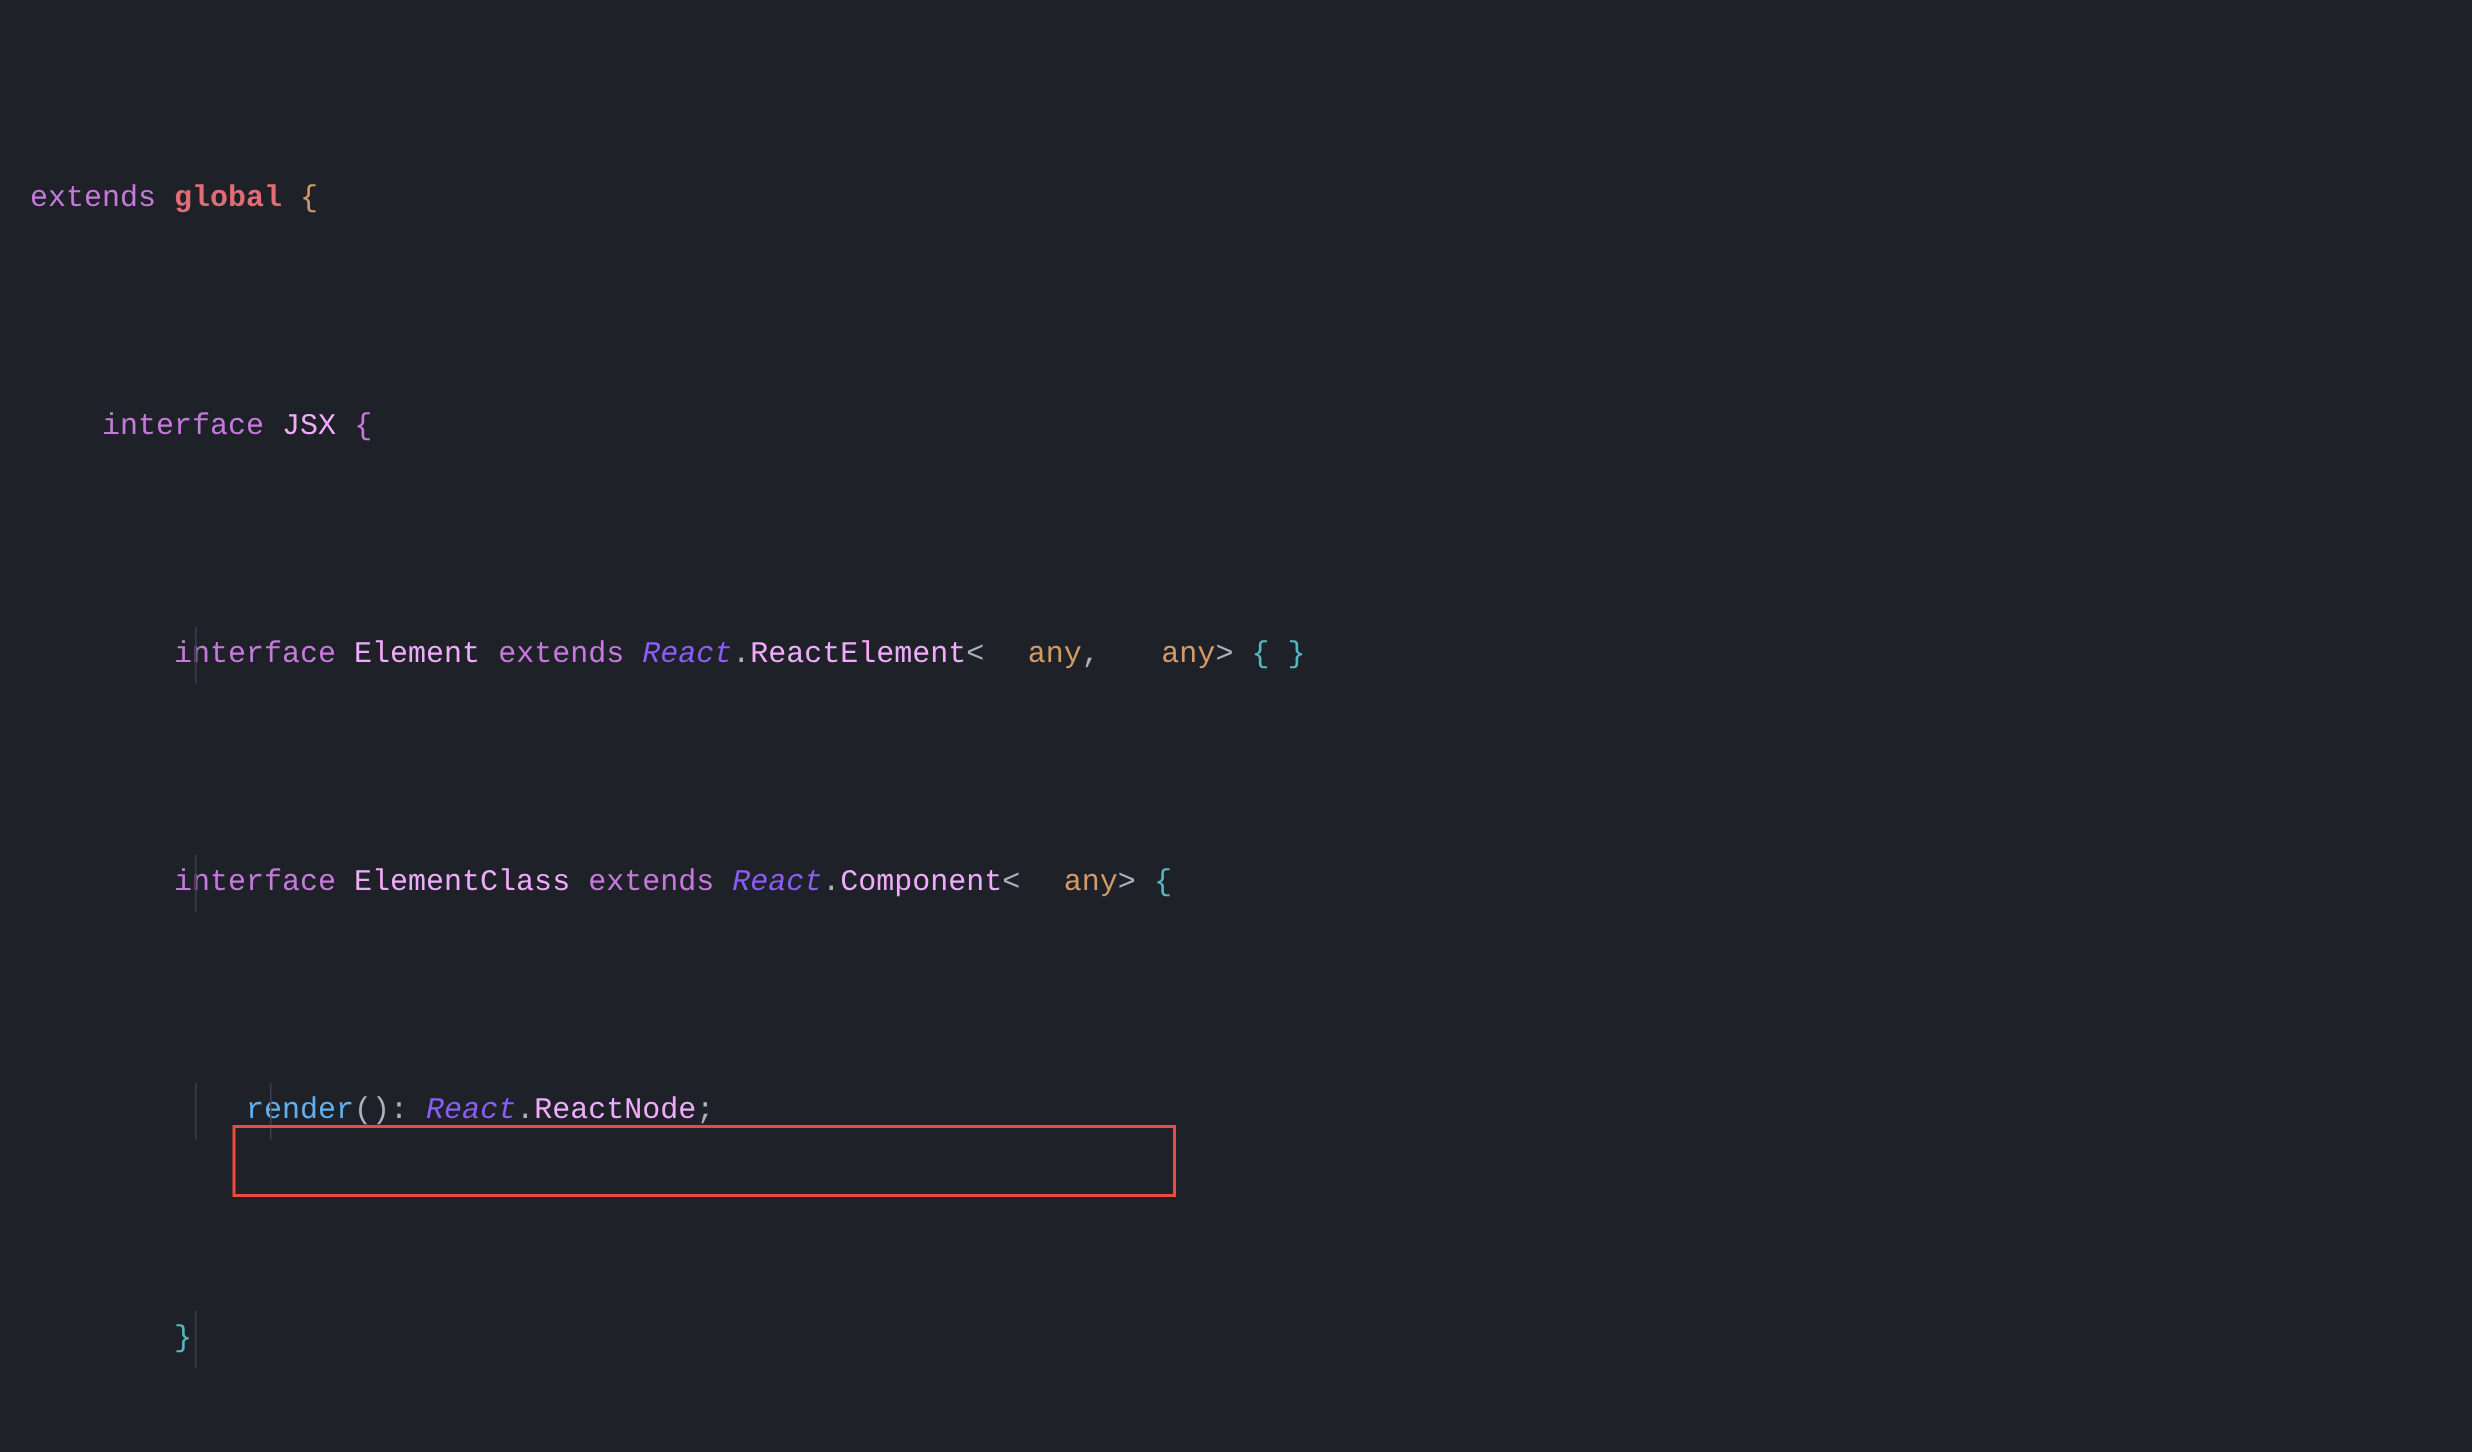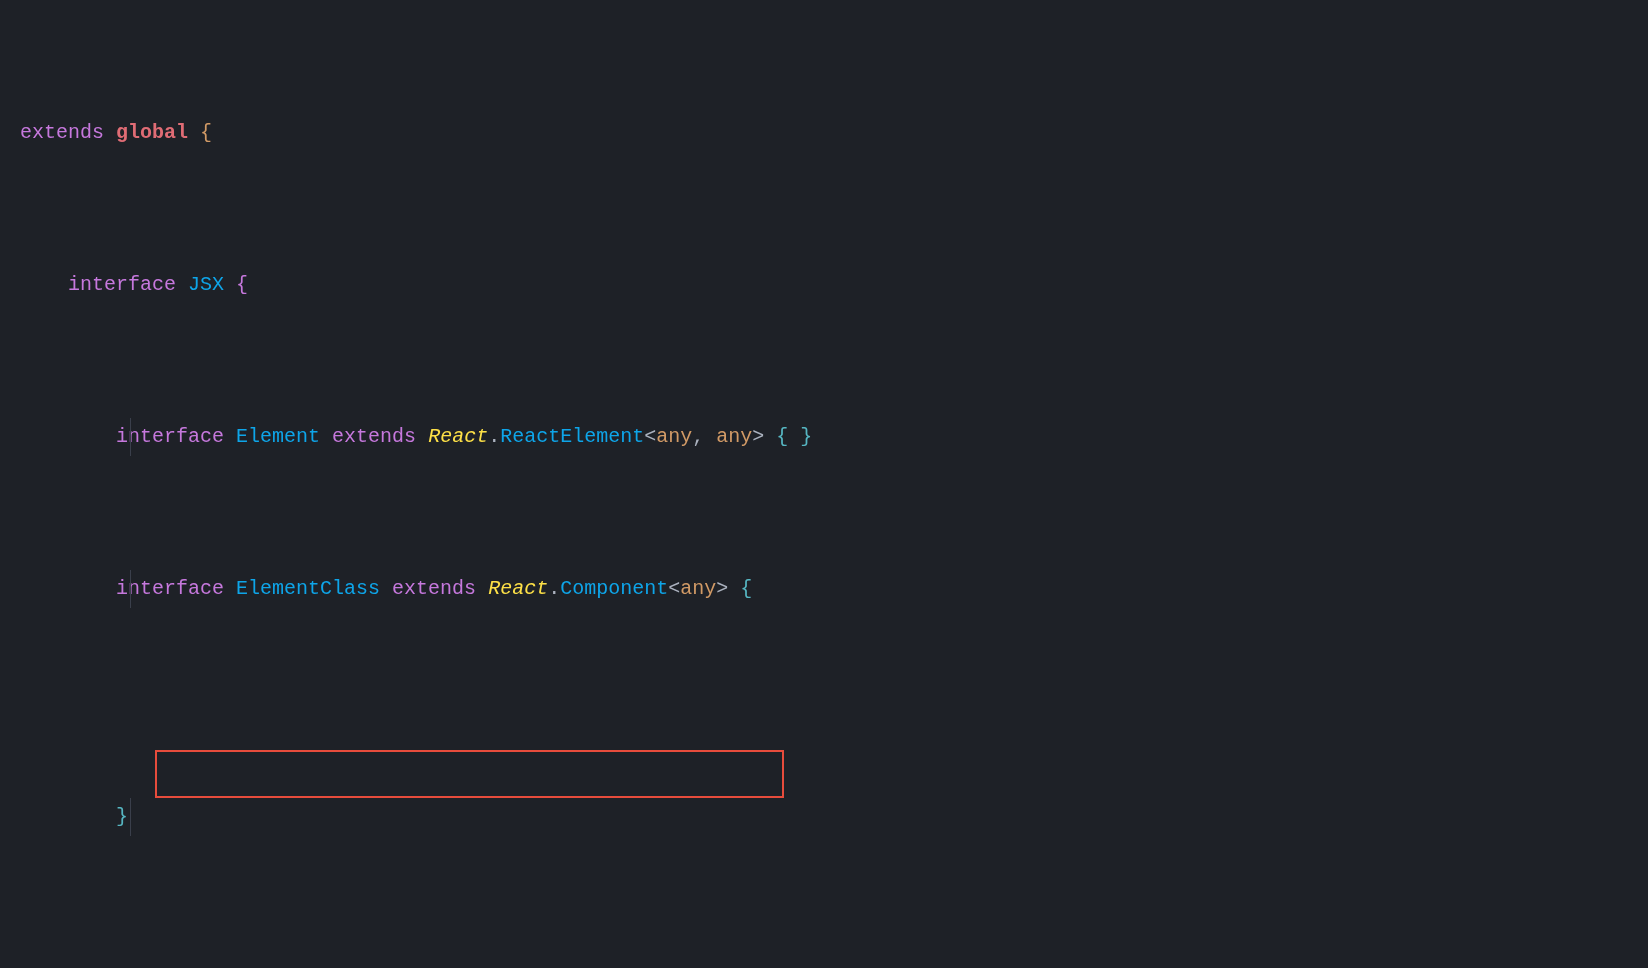--- a/index.html
+++ b/index.html
@@ -27,23 +27,23 @@
   .indent-guide {
     position: absolute;
     top: 0;
     bottom: 0;
     width: 1px;
     background: #3a3f4b;
   }      
   .kw-purple { color: #c678dd; }
   .kw-red { color: #e06c75; font-weight: bold; }          
   .kw-blue { color: #61afef; }         
-  .type-yellow { color: #0ea5e9; }     
-  .type-orange { color: #d19a66; }     
-  .ns-italic { color: #fde047; font-style: italic; }         
+  .type-yellow { color: #f0abfc; }     
+  .type-orange { color: #d19a66; margin-left: 29px; }     
+  .ns-italic { color: #8b5cf6; font-style: italic; }         
   .punct { color: #abb2bf; }
   .brace-yellow { color: #d19a66; }
   .brace-purple { color: #c678dd; }
   .brace-blue { color: #56b6c2; }
   .angle { color: #abb2bf; }
   .highlight-box {
     position: absolute;
     border: 2px solid #e74c3c;
     pointer-events: none;
   }
@@ -59,20 +59,21 @@
 
 <div class="line">    <span class="kw-purple">interface</span> <span class="type-yellow">JSX</span> <span class="brace-purple">{</span></div>
 
 
 <div class="line"><span class="indent-guide" style="left:130px"></span>        <span class="kw-purple">interface</span> <span class="type-yellow">Element</span> <span class="kw-purple">extends</span> <span class="ns-italic">React</span><span class="punct">.</span><span class="type-yellow">ReactElement</span><span class="angle">&lt;</span><span class="type-orange">any</span><span class="punct">, </span><span class="type-orange">any</span><span class="angle">&gt;</span><span class="brace-blue"> { }</span></div>
 
 
 <div class="line"><span class="indent-guide" style="left:130px"></span>        <span class="kw-purple">interface</span> <span class="type-yellow">ElementClass</span> <span class="kw-purple">extends</span> <span class="ns-italic">React</span><span class="punct">.</span><span class="type-yellow">Component</span><span class="angle">&lt;</span><span class="type-orange">any</span><span class="angle">&gt;</span><span class="brace-blue"> {</span></div>
 
 
+<div class="line"><span class="indent-guide" style="left:130px"></span><span class="indent-guide" style="left:180px"></span>            <span class="kw-blue">render</span><span class="punct">():</span> <span class="ns-italic">React</span><span class="punct">.</span><span class="type-yellow">ReactNode</span><span class="punct">;</span></div>
 
 
 <div class="line"><span class="indent-guide" style="left:130px"></span>        <span class="brace-blue">}</span></div>
 
 
 
 
 
 
 

